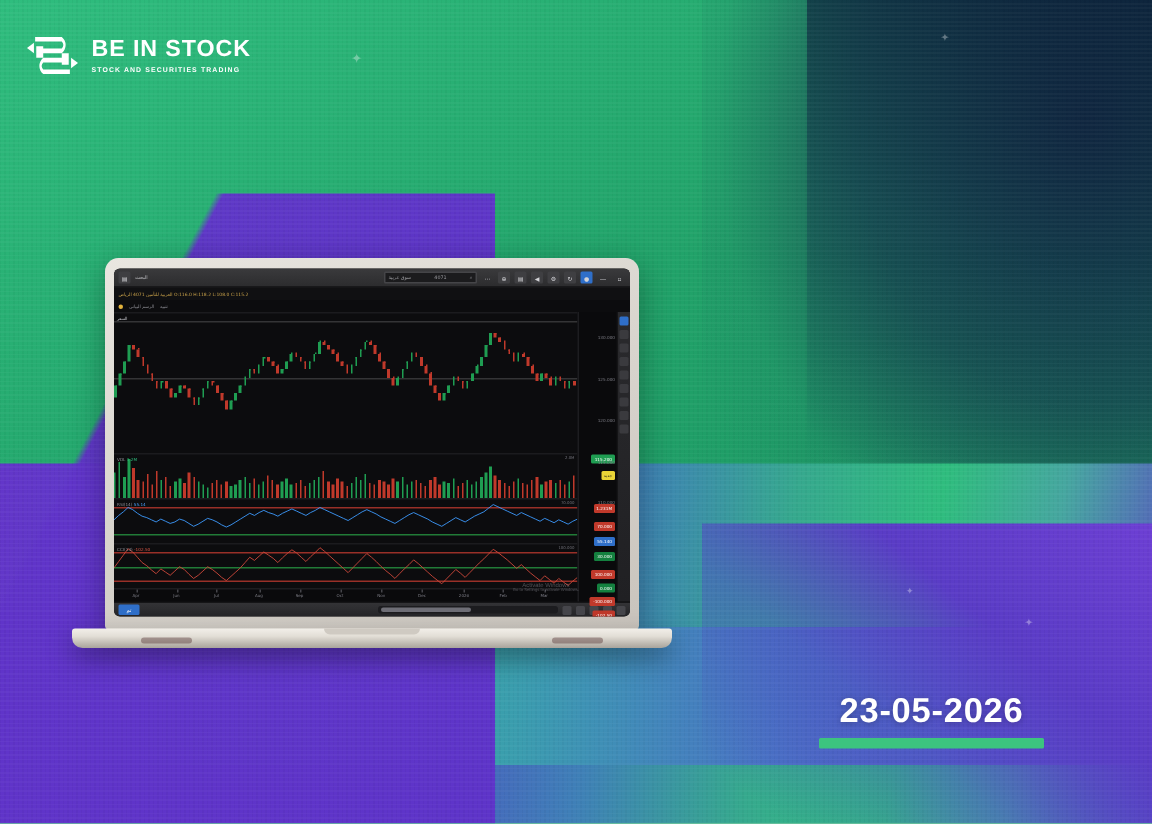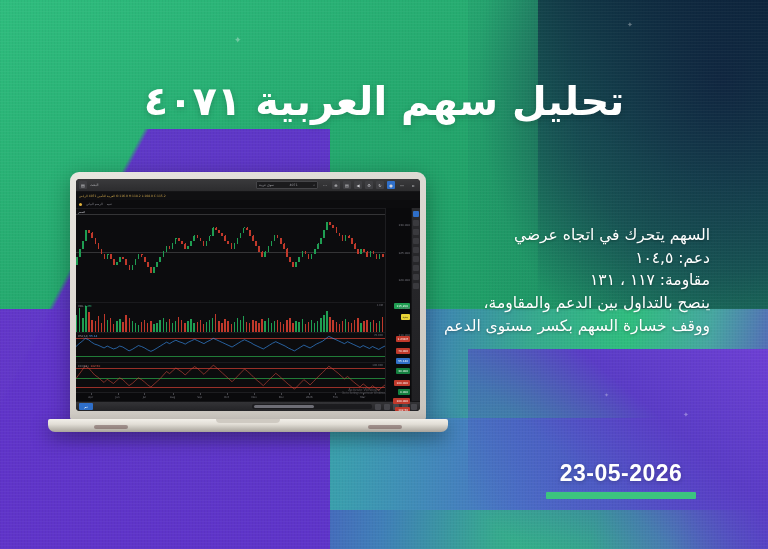--- a/index.html
+++ b/index.html
@@ -313,30 +313,34 @@
   <div class="bg-band"></div>
   <div class="bg-band-fadeL"></div>
   <div class="bg-purple-wedge"></div>
   <div class="bg-purple-right"></div>
 
   <span class="sparkle" style="left:234px;top:36px;">✦</span>
   <span class="sparkle" style="left:627px;top:22px;font-size:7px;">✦</span>
   <span class="sparkle" style="left:683px;top:412px;font-size:7px;">✦</span>
   <span class="sparkle" style="left:604px;top:392px;font-size:6px;">✦</span>
 
-
-  <div id="title">تحليل سهم العربية ٤٠٧١</div>
-
-  <div id="analysis">
-    <div class="ln">السهم يتحرك في اتجاه عرضي</div>
-    <div class="ln">دعم: ١٠٤,٥</div>
-    <div class="ln">مقاومة:  ١١٧ ، ١٣١</div>
-    <div class="ln">ينصح بالتداول بين الدعم والمقاومة،</div>
-    <div class="ln">ووقف خسارة السهم بكسر مستوى الدعم</div>
+  <div id="logo">
+    <svg class="logo-mark" viewBox="0 0 44 44">
+      <path d="M7 6 H30 A9 9 0 0 1 30 20 H14 V24 H8 L8 14 H14 V16 H30 A4.5 4.5 0 0 0 30 10 H7 Z" fill="#ffffff"></path>
+      <path d="M37 38 H14 A9 9 0 0 1 14 24 H30 V20 H36 L36 30 H30 V28 H14 A4.5 4.5 0 0 0 14 34 H37 Z" fill="#ffffff"></path>
+      <path d="M6 11 L0 15.5 L6 20 Z" fill="#ffffff"></path>
+      <path d="M38 24 L44 28.5 L38 33 Z" fill="#ffffff"></path>
+    </svg>
+    <div class="logo-text">
+      <div class="logo-name">BE IN STOCK</div>
+      <div class="logo-sub">STOCK AND SECURITIES TRADING</div>
+    </div>
   </div>
+
+
 
   <div id="date-wrap">
     <div class="date-text">23-05-2026</div>
     <div class="date-bar"></div>
   </div>
 
   <div id="laptop">
     <div class="lid">
       <div class="screen">
 

